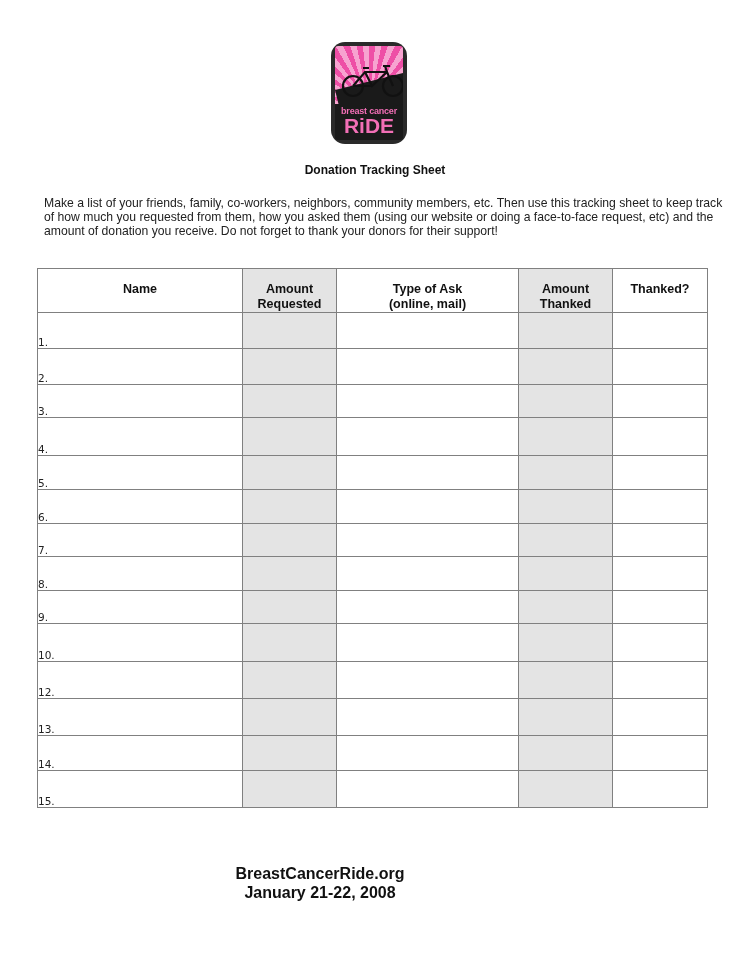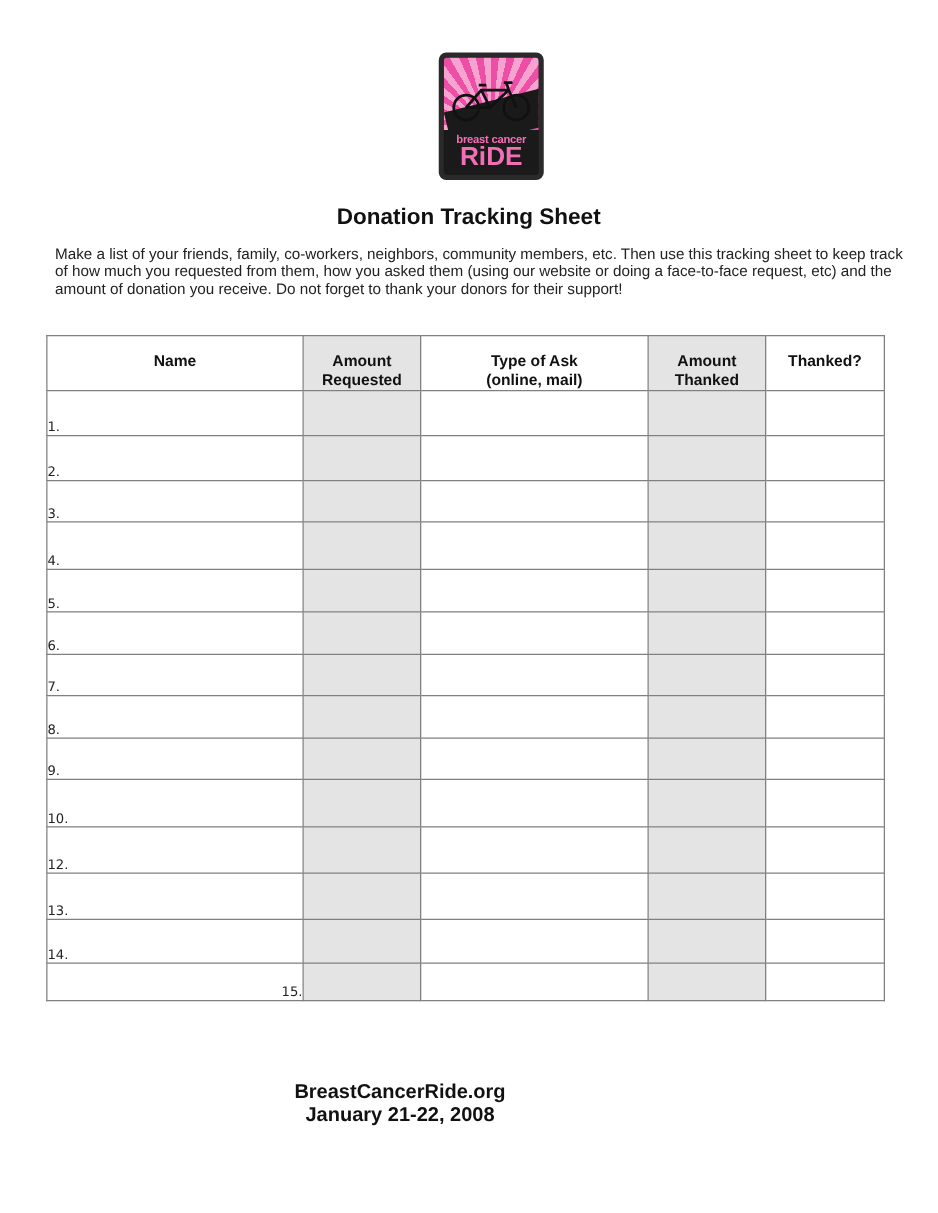--- a/index.html
+++ b/index.html
@@ -2,22 +2,22 @@
 <html><head>
   <meta charset="utf-8">
   <style>
     html, body { margin: 0; padding: 0; }
     body {
       width: 750px; height: 970px; background: #ffffff; position: relative;
       font-family: "Liberation Sans", sans-serif; color: #111;
       overflow: hidden;
     }
     .logo {
-      position: absolute; left: 351px; top: 42px; width: 84px; height: 102px;
-      background: #2a2a2a; border-radius: 6px; box-sizing: border-box; padding: 4px;
+      position: absolute; left: 331px; top: 42px; width: 76px; height: 102px;
+      background: #2a2a2a; border-radius: 14px; box-sizing: border-box; padding: 4px;
     }
     .logo-inner {
       width: 100%; height: 100%; border-radius: 3px; position: relative; overflow: hidden;
       background: #1a1a1a;
     }
     .logo-sky {
       position: absolute; left: 0; top: 0; width: 100%; height: 58px;
       background: repeating-conic-gradient(from 0deg at 50% 100%, #ee4fa6 0deg 6deg, #f7a3d0 6deg 12deg);
     }
     .logo-ground {
@@ -28,21 +28,21 @@
     .logo-text1 {
       position: absolute; left: 0; width: 100%; top: 60px; text-align: center;
       color: #f26fb6; font-size: 9px; font-weight: bold; letter-spacing: -0.2px;
     }
     .logo-text2 {
       position: absolute; left: 0; width: 100%; top: 68px; text-align: center;
       color: #f26fb6; font-size: 21px; font-weight: bold; letter-spacing: 0px;
     }
     .title {
       position: absolute; left: 0; width: 750px; top: 163px; text-align: center;
-      font-size: 18px; font-weight: bold;
+      font-size: 12px; font-weight: bold;
     }
     .intro {
       position: absolute; left: 44px; top: 196px; width: 680px;
       font-size: 12.2px; line-height: 14px; color: #222;
     }
     table.sheet {
       position: absolute; left: 37px; top: 268px; width: 670px;
       border-collapse: collapse; table-layout: fixed;
     }
     table.sheet th, table.sheet td {
@@ -196,21 +196,21 @@
         <td class="shade"></td>
         <td></td>
       </tr>
       <tr style="height: 35px;">
         <td class="num">14.</td>
         <td class="shade"></td>
         <td></td>
         <td class="shade"></td>
         <td></td>
       </tr>
-      <tr style="height: 30px; text-align: right;">
+      <tr style="height: 37px;">
         <td class="num">15.</td>
         <td class="shade"></td>
         <td></td>
         <td class="shade"></td>
         <td></td>
       </tr>
     </tbody>
 </table>
 
 <div class="footer">

